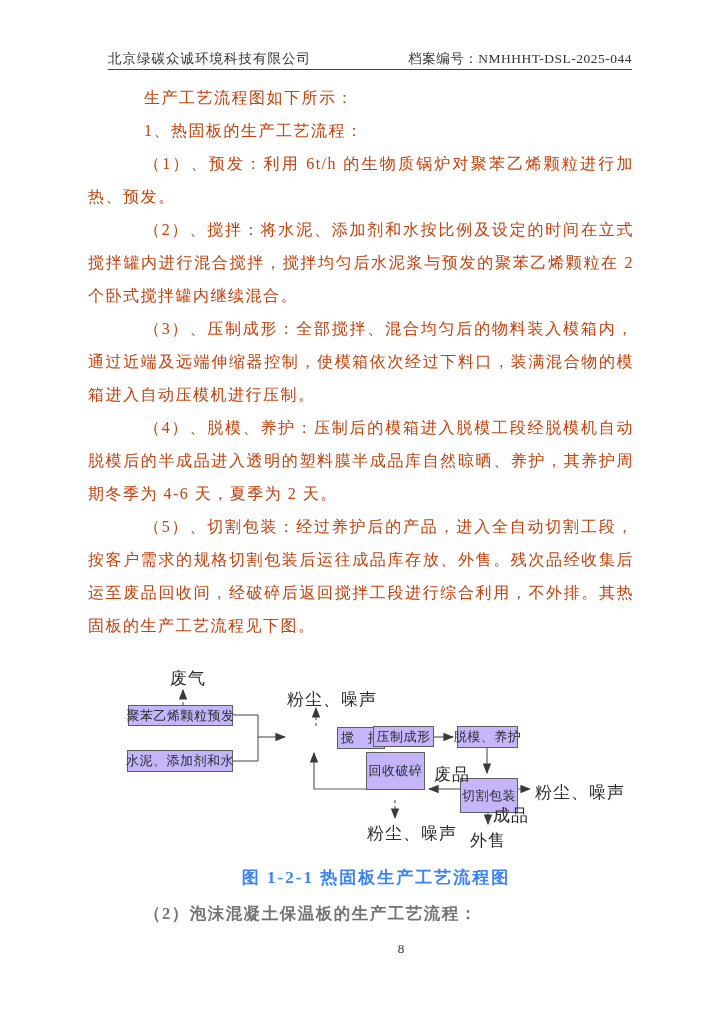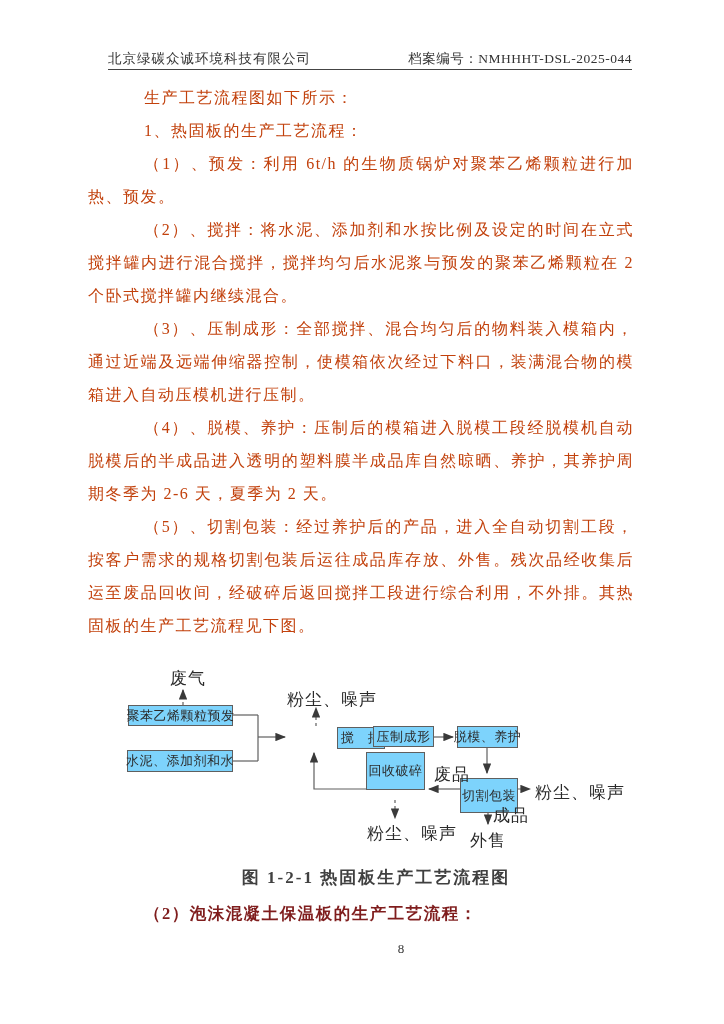--- a/index.html
+++ b/index.html
@@ -18,36 +18,36 @@
   
   .body-text{
     position:absolute;top:81px;left:88px;right:90px;
     font-size:16px;line-height:33px;letter-spacing:1.5px;
     text-align:justify;color:#c2410c;
   }
   .body-text p{margin:0;text-indent:56px;}
   
   .flowchart-svg{position:absolute;left:0;top:650px;}
   .fbox{
-    position:absolute;box-sizing:border-box;border:1.2px solid #5f5f5f;background:#7dd3fc;
+    position:absolute;box-sizing:border-box;border:1.2px solid #5f5f5f;background:#c4b5fd;
     display:flex;align-items:center;justify-content:center;
     font-size:13px;letter-spacing:0.5px;color:#2b2b2b;white-space:pre;z-index:2;
   }
   .flabel{
     position:absolute;font-size:17px;letter-spacing:1px;color:#2b2b2b;
     white-space:pre;z-index:2;
   }
   
   .caption{
     position:absolute;top:866px;left:0;width:724px;padding-left:28px;box-sizing:border-box;
-    text-align:center;font-weight:bold;font-size:17px;letter-spacing:2px;color:#404040;
+    text-align:center;font-weight:bold;font-size:17px;letter-spacing:2px;color:#3b82f6;
   }
   .next-heading{
     position:absolute;top:903px;left:88px;right:90px;
-    font-weight:bold;font-size:16.5px;letter-spacing:1.5px;text-indent:56px;color:#7f1d1d;
+    font-weight:bold;font-size:16.5px;letter-spacing:1.5px;text-indent:56px;color:#737373;
   }
   .page-number{
     position:absolute;top:941px;left:0;width:724px;padding-left:78px;box-sizing:border-box;
     text-align:center;font-size:13px;color:#333;
   }
 </style>
 </head>
 <body>
 
 <div class="page">
@@ -56,21 +56,21 @@
     <span>北京绿碳众诚环境科技有限公司</span>
     <span class="archive"><span>档案编号：</span><span>NMHHHT-DSL-2025-044</span></span>
   </div>
 
   <div class="body-text">
     <p>生产工艺流程图如下所示：</p>
     <p>1、热固板的生产工艺流程：</p>
     <p>（1）、预发：利用 6t/h 的生物质锅炉对聚苯乙烯颗粒进行加热、预发。</p>
     <p>（2）、搅拌：将水泥、添加剂和水按比例及设定的时间在立式搅拌罐内进行混合搅拌，搅拌均匀后水泥浆与预发的聚苯乙烯颗粒在 2 个卧式搅拌罐内继续混合。</p>
     <p>（3）、压制成形：全部搅拌、混合均匀后的物料装入模箱内，通过近端及远端伸缩器控制，使模箱依次经过下料口，装满混合物的模箱进入自动压模机进行压制。</p>
-    <p>（4）、脱模、养护：压制后的模箱进入脱模工段经脱模机自动脱模后的半成品进入透明的塑料膜半成品库自然晾晒、养护，其养护周期冬季为 2-6 天，夏季为 2 天。</p>
+    <p>（4）、脱模、养护：压制后的模箱进入脱模工段经脱模机自动脱模后的半成品进入透明的塑料膜半成品库自然晾晒、养护，其养护周期冬季为 4-6 天，夏季为 2 天。</p>
     <p>（5）、切割包装：经过养护后的产品，进入全自动切割工段，按客户需求的规格切割包装后运往成品库存放、外售。残次品经收集后运至废品回收间，经破碎后返回搅拌工段进行综合利用，不外排。其热固板的生产工艺流程见下图。</p>
   </div>
 
   <svg class="flowchart-svg" width="724" height="205" viewBox="0 650 724 205">
     <defs>
       <marker id="arr" markerWidth="9" markerHeight="7" refX="8" refY="3.5" orient="auto">
         <path d="M0,0 L9,3.5 L0,7 Z" fill="#3a3a3a"></path>
       </marker>
     </defs>
     <g stroke="#5f5f5f" stroke-width="1.2" fill="none">

